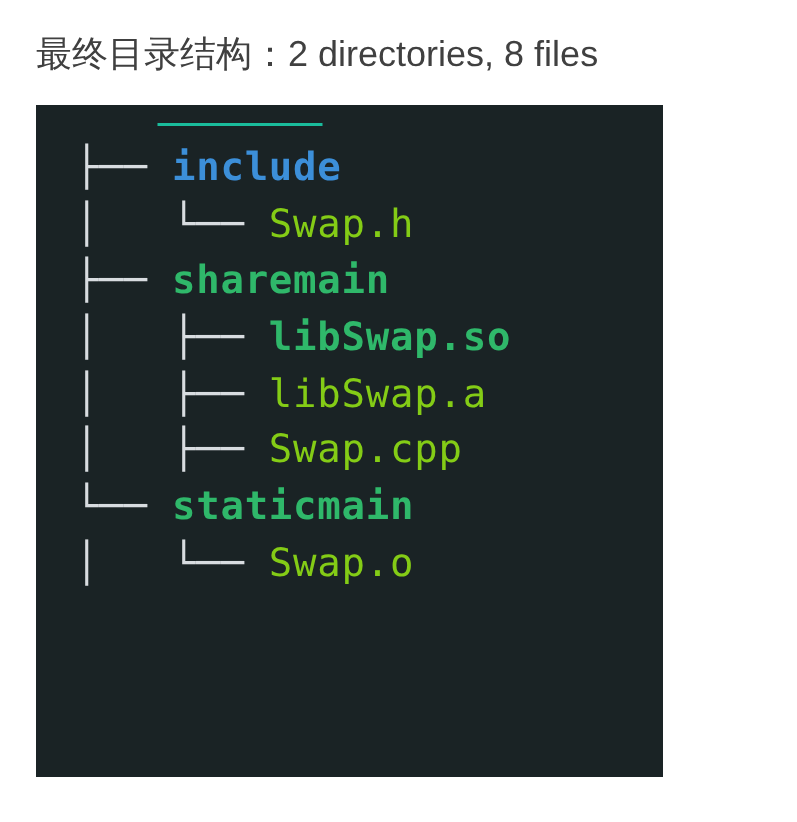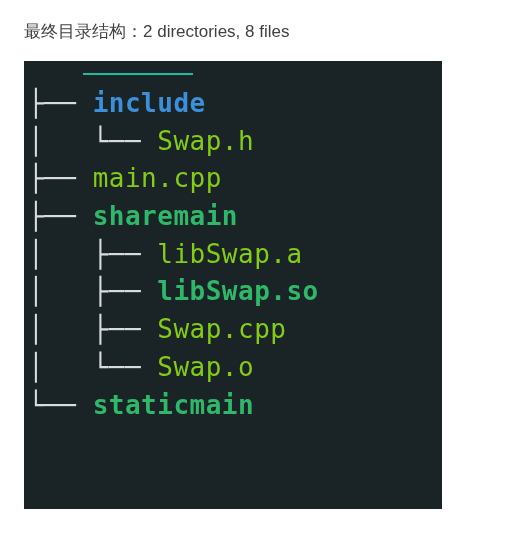--- a/index.html
+++ b/index.html
@@ -4,30 +4,30 @@
   <style>
     * { margin: 0; padding: 0; box-sizing: border-box; }
     body {
       background: #ffffff;
       font-family: "PingFang SC", "Microsoft YaHei", -apple-system, sans-serif;
       width: 531px;
       height: 548px;
       padding: 20px 24px;
     }
     .heading {
-      font-size: 17px;
+      font-size: 24px;
       color: #404040;
       margin-bottom: 18px;
       font-weight: 400;
     }
     .tree-container {
       background: #1a2325;
       width: 418px;
       height: 448px;
-      padding: 14px 18px 10px 4px;
+      padding: 14px 18px 10px 26px;
       font-family: "Consolas", "DejaVu Sans Mono", "Courier New", monospace;
       font-size: 26px;
       line-height: 1.45;
       letter-spacing: 0.5px;
       color: #d8dce0;
       overflow: hidden;
     }
     .top-edge {
       height: 4px;
       margin-bottom: 6px;
@@ -63,20 +63,19 @@
   </style>
 </head>
 <body>
 
 <div class="heading">最终目录结构：2 directories, 8 files</div>
 
 <div class="tree-container">
   <div class="top-edge"></div>
   <div class="tree-line"><span class="branch">├── </span><span class="dir-blue">include</span></div>
   <div class="tree-line"><span class="branch">│   └── </span><span class="file-plain">Swap.h</span></div>
-  <div class="tree-line"><span class="branch">├── </span><span class="file-plain">main.cpp</span></div>
   <div class="tree-line"><span class="branch">├── </span><span class="exec-green">sharemain</span></div>
+  <div class="tree-line"><span class="branch">│   ├── </span><span class="exec-green">libSwap.so</span></div>
   <div class="tree-line"><span class="branch">│   ├── </span><span class="file-plain">libSwap.a</span></div>
-  <div class="tree-line"><span class="branch">│   ├── </span><span class="exec-green">libSwap.so</span></div>
   <div class="tree-line"><span class="branch">│   ├── </span><span class="file-plain">Swap.cpp</span></div>
+  <div class="tree-line"><span class="branch">└── </span><span class="exec-green">staticmain</span></div>
   <div class="tree-line"><span class="branch">│   └── </span><span class="file-plain">Swap.o</span></div>
-  <div class="tree-line"><span class="branch">└── </span><span class="exec-green">staticmain</span></div>
 </div>
 
 </body></html>

